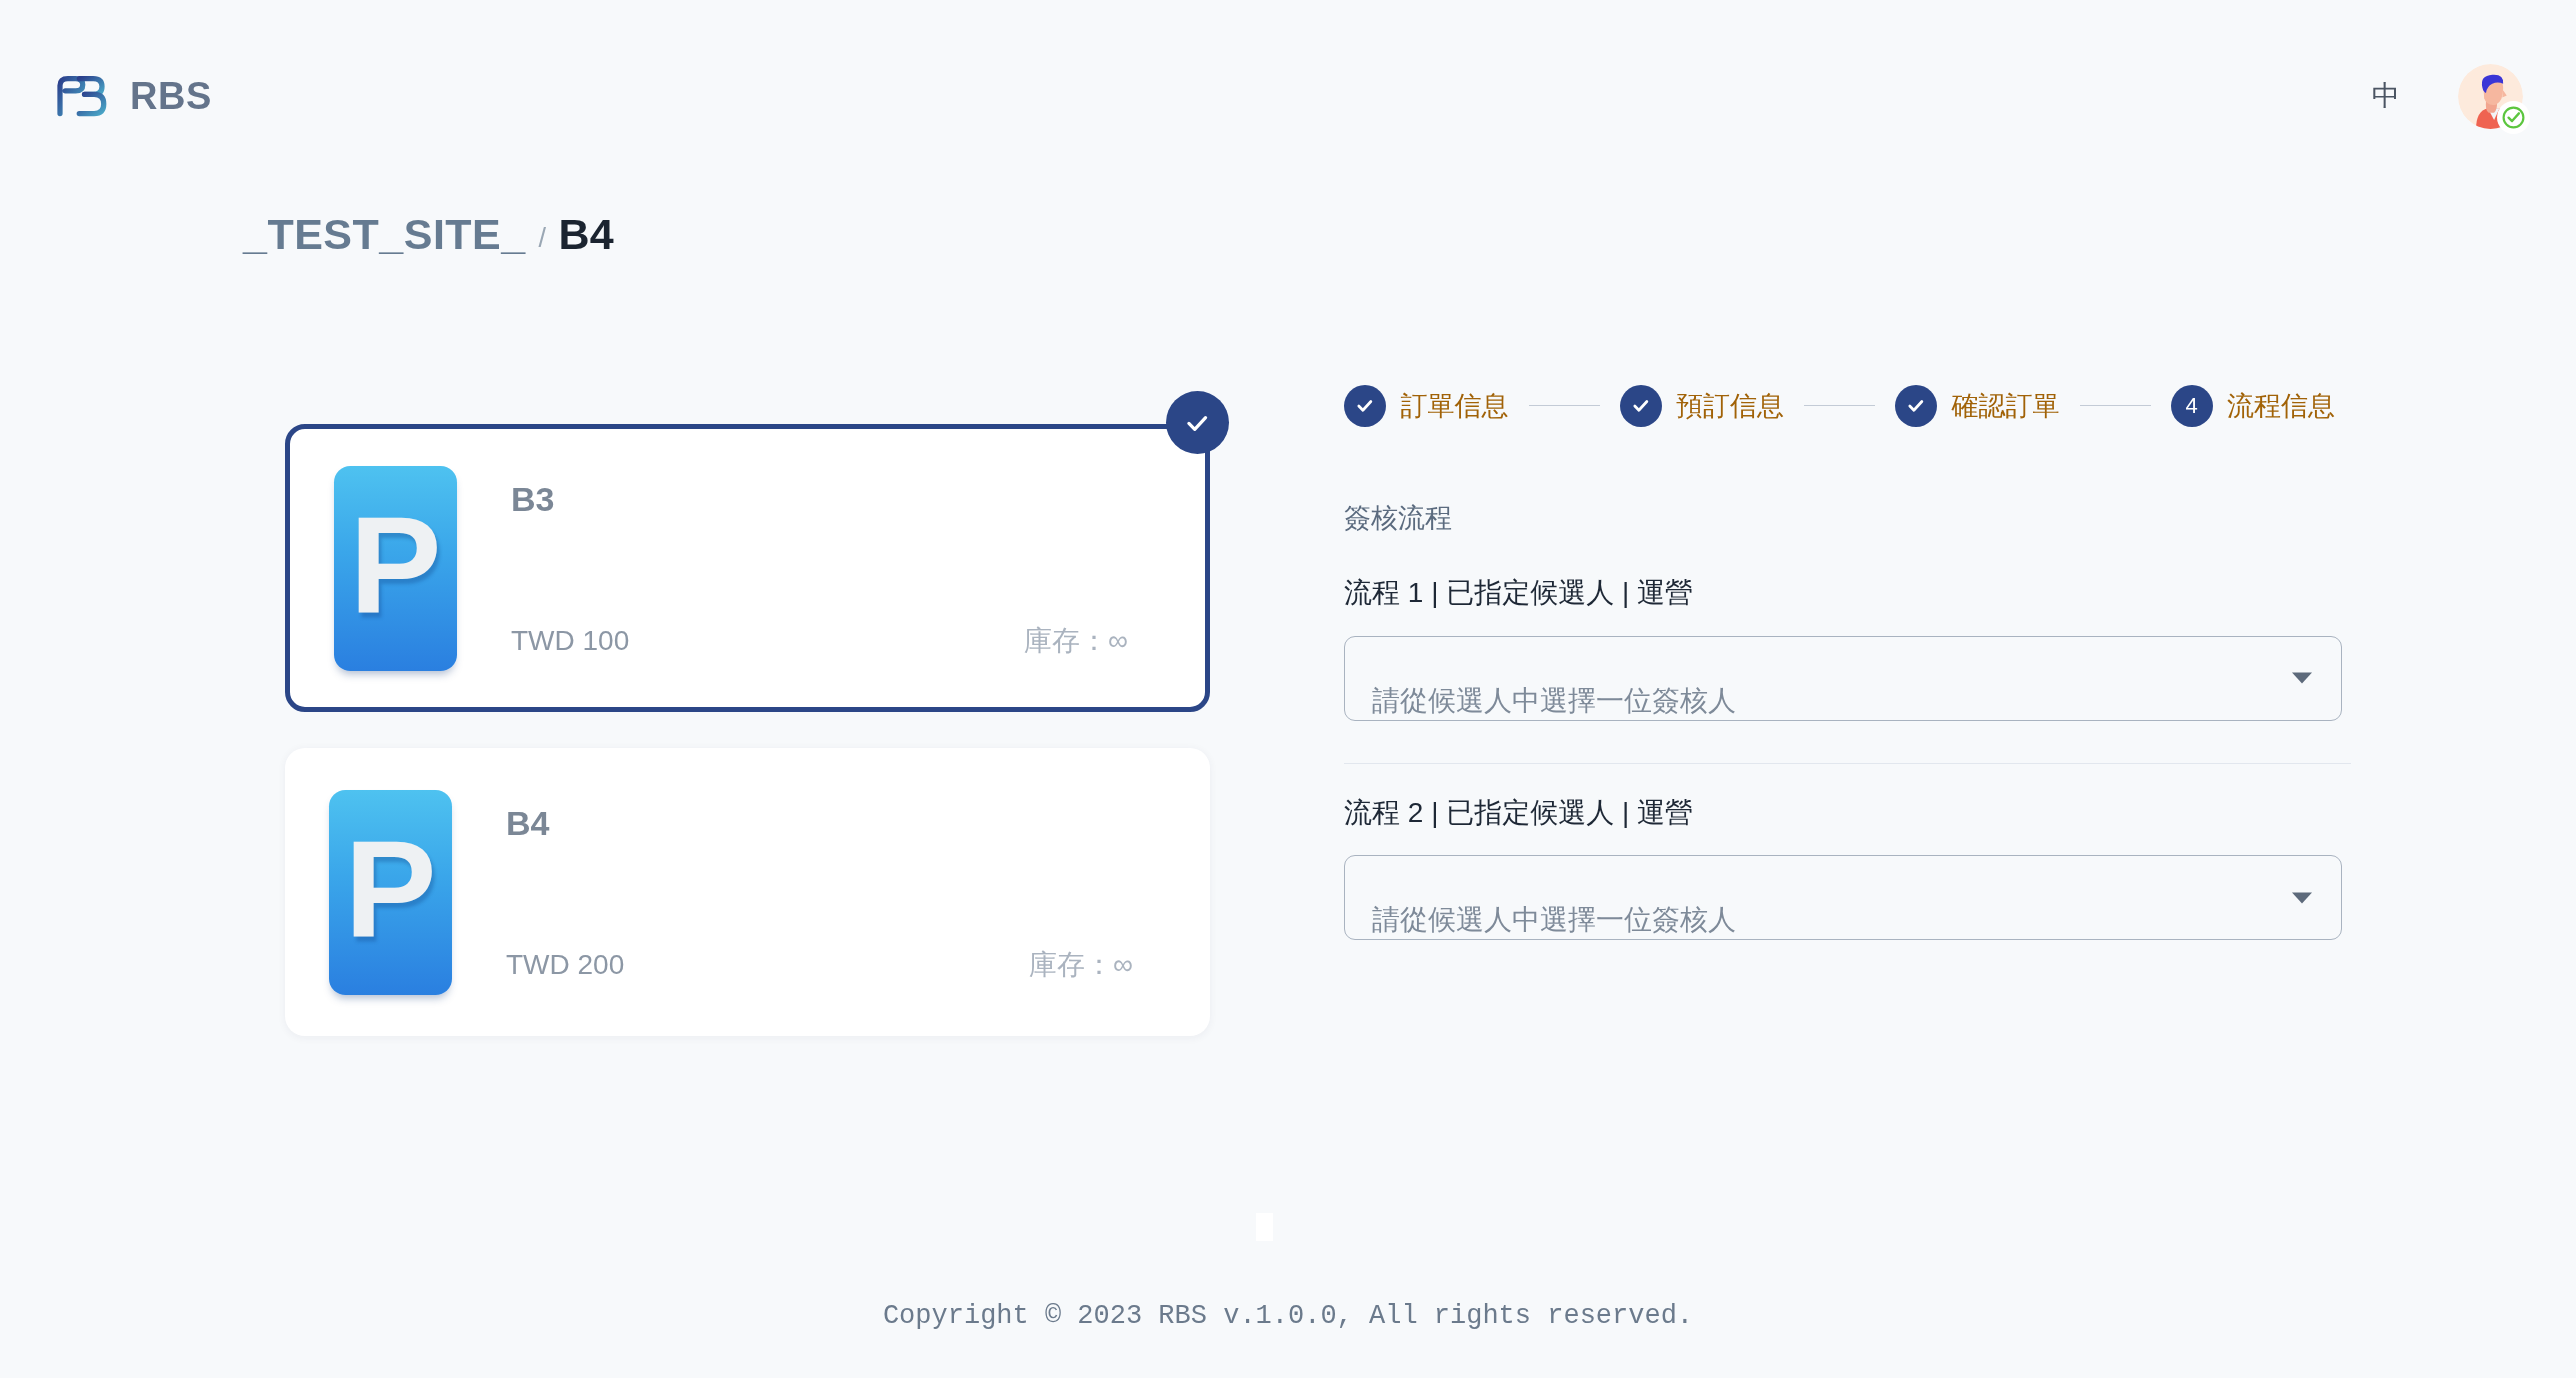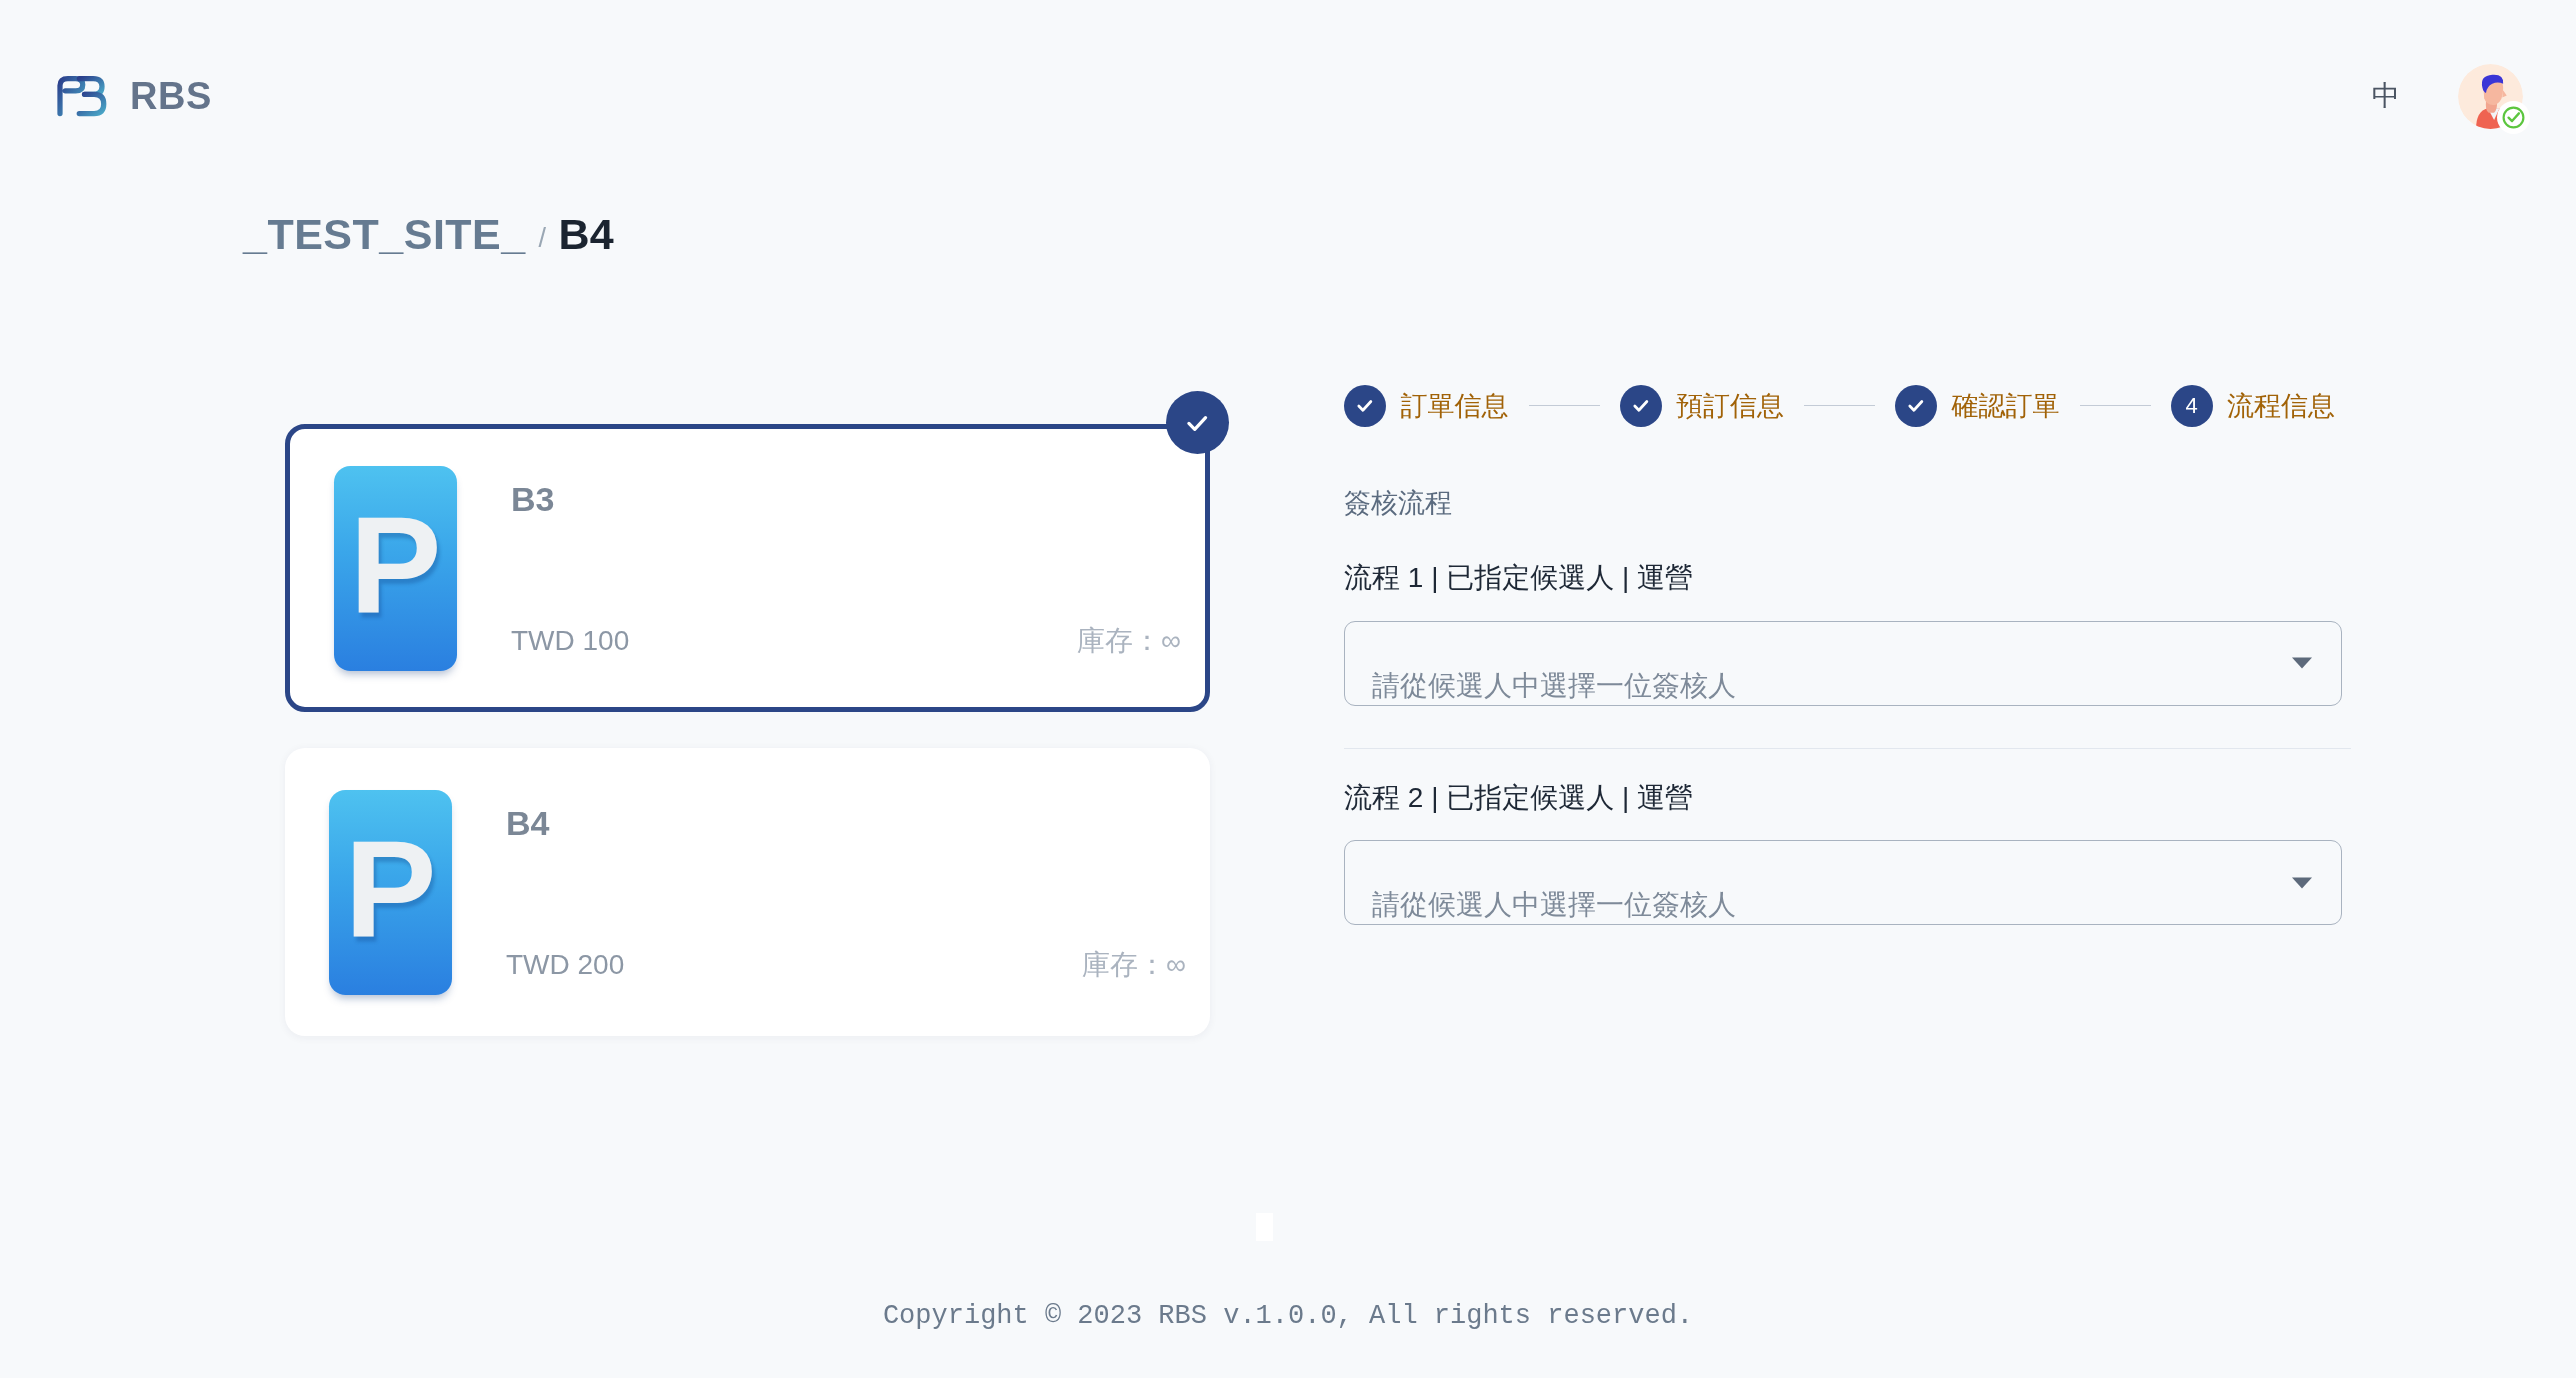--- a/index.html
+++ b/index.html
@@ -155,21 +155,21 @@
     color: #eef1f3;
     line-height: 1;
     transform: translateY(-3.6px);
     text-shadow: 2.7px 4.5px 3.6px rgba(18,70,140,0.33);
   }
 
   .pcard-body {
     flex: 1 1 auto;
     height: 205px;
     margin-left: 54px;
-    padding-right: 24px;
+    padding-right: 77px;
     display: flex;
     flex-direction: column;
     justify-content: space-between;
   }
   .pcard-title {
     font-size: 34px;
     font-weight: bold;
     color: #7b8796;
     margin-top: 14.5px;
   }
@@ -216,21 +216,21 @@
   }
   .step-line {
     width: 71px;
     height: 1.8px;
     background: #c3cbd6;
     margin: 0 20px;
     flex: 0 0 auto;
   }
 
   .section-title {
-    margin-top: 53px;
+    margin-top: 68px;
     font-size: 27px;
     color: #5b6b7f;
   }
 
   .fgroup { margin-top: 38px; }
   .fgroup.divided {
     border-top: 1.8px solid #e2e7ee;
     padding-top: 30px;
     margin-top: 42px;
   }

